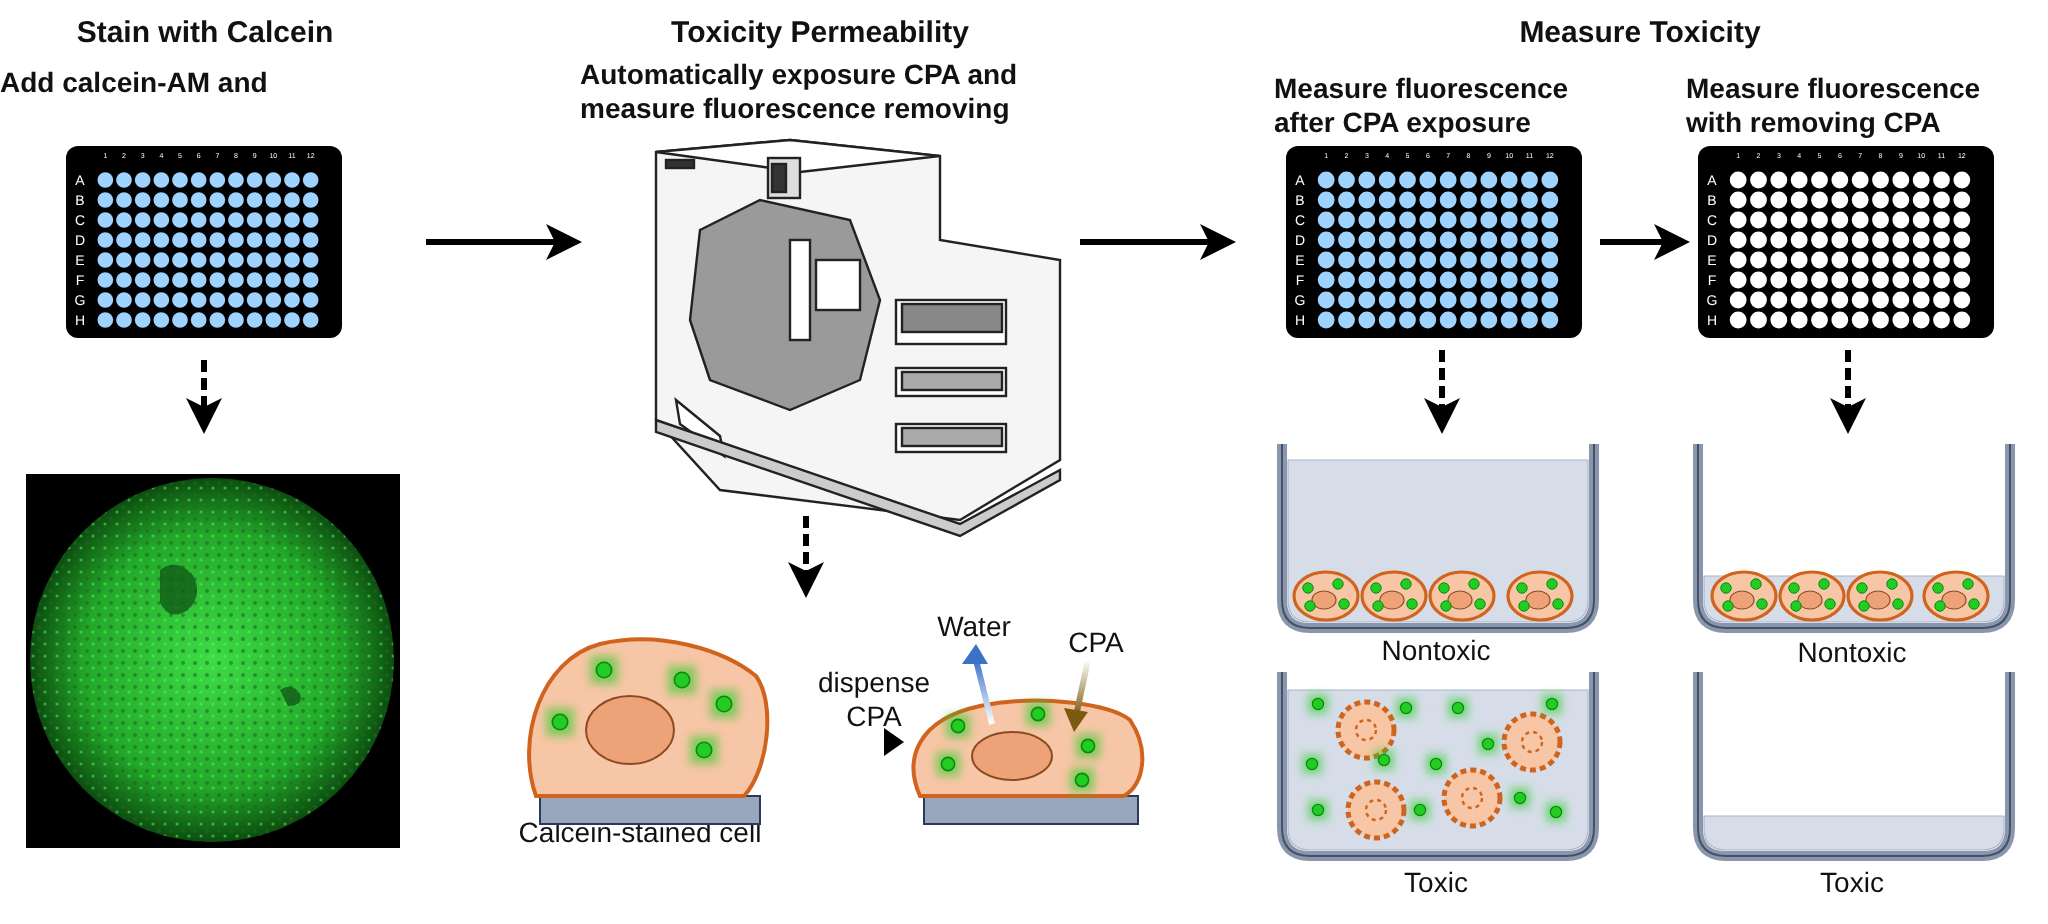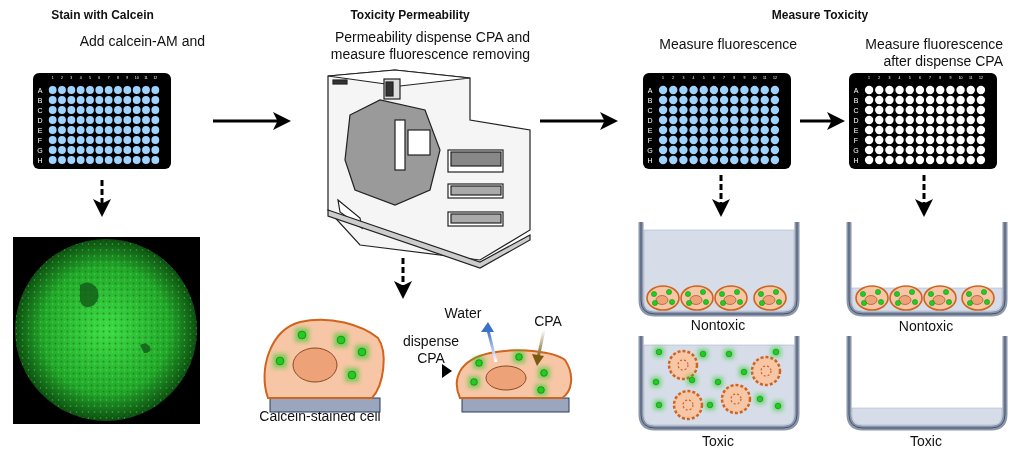--- a/index.html
+++ b/index.html
@@ -1,52 +1,53 @@
 <!DOCTYPE html>
 <html><head>
 <meta charset="utf-8">
 <style>
   html, body { margin: 0; padding: 0; background: #ffffff; }
   body { width: 1024px; height: 462px; position: relative; overflow: hidden;
          font-family: "Liberation Sans", sans-serif; color: #111; }
   .abs { position: absolute; }
-  .h1 { font-weight: bold; font-size: 12px; text-align: center; white-space: nowrap; }
-  .sub { font-size: 14px; text-align: right; line-height: 17px; white-space: nowrap; }
+  .h1 { font-weight: bold; font-size: 15px; text-align: center; white-space: nowrap; }
+  .sub { font-size: 14px; text-align: left; line-height: 17px; white-space: nowrap; font-weight: bold; }
   .lbl { font-size: 14px; text-align: center; white-space: nowrap; }
   svg { position: absolute; left: 0; top: 0; }
 </style>
 </head>
 <body>
 
 <div class="abs h1" style="left:0;width:205px;top:8px;">Stain with Calcein</div>
 <div class="abs sub" style="left:0;width:205px;top:33px;">
   <div>Add calcein-AM and</div>
 </div>
 
 <div class="abs h1" style="left:290px;width:240px;top:8px;">Toxicity Permeability</div>
 <div class="abs sub" style="left:290px;width:240px;top:29px;">
-  <div>Permeability dispense CPA and</div>
+  <div>Automatically exposure CPA and</div>
   <div>measure fluorescence removing</div>
 </div>
 
 <div class="abs h1" style="left:720px;width:200px;top:8px;">Measure Toxicity</div>
 <div class="abs sub" style="left:637px;width:160px;top:36px;">
   <div>Measure fluorescence</div>
+  <div>after CPA exposure</div>
 </div>
 <div class="abs sub" style="left:843px;width:160px;top:36px;">
   <div>Measure fluorescence</div>
-  <div>after dispense CPA</div>
+  <div>with removing CPA</div>
 </div>
 
 <div class="abs lbl" style="left:250px;width:140px;top:408px;">Calcein-stained cell</div>
-<div class="abs lbl" style="left:401px;width:60px;top:333px;line-height:17px;">
+<div class="abs lbl" style="left:383px;width:60px;top:333px;line-height:17px;padding-left:24px;">
   <div>dispense</div>
   <div>CPA</div>
 </div>
-<div class="abs lbl" style="left:438px;width:50px;top:305px;">Water</div>
+<div class="abs lbl" style="left:462px;width:50px;top:305px;">Water</div>
 <div class="abs lbl" style="left:528px;width:40px;top:313px;">CPA</div>
 
 <div class="abs lbl" style="left:638px;width:160px;top:317px;">Nontoxic</div>
 <div class="abs lbl" style="left:638px;width:160px;top:433px;">Toxic</div>
 <div class="abs lbl" style="left:846px;width:160px;top:318px;">Nontoxic</div>
 <div class="abs lbl" style="left:846px;width:160px;top:433px;">Toxic</div>
 
 <svg id="gfx" width="1024" height="462" viewBox="0 0 1024 462">
   <defs>
     <marker id="arrowhead" markerWidth="6" markerHeight="6" refX="3" refY="3" orient="auto">

